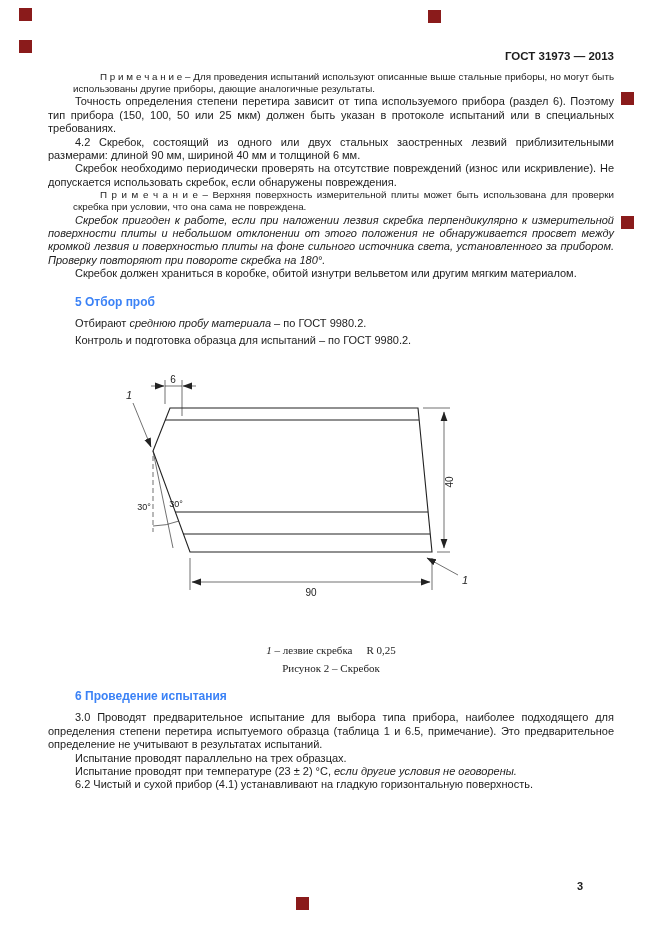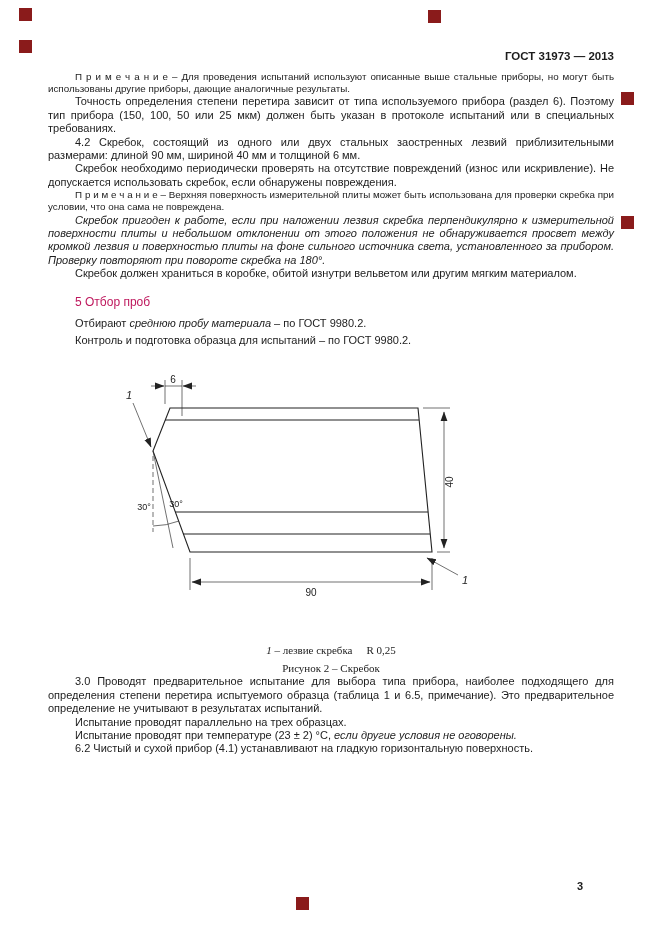--- a/index.html
+++ b/index.html
@@ -22,26 +22,26 @@
   .content {
     position:absolute; left:48px; top:50px; width:566px;
   }
   .doc-header {
     text-align:right; font-weight:bold; font-size:11.5px; margin-bottom:9px;
   }
   p {
     margin:0; font-size:11px; line-height:13.4px;
     text-align:justify; text-indent:27px; color:#1c1c1c;
   }
-  p.note { font-size:9.8px; line-height:12.2px; }
+  p.note { font-size:9.8px; line-height:12.2px;margin-left:25px; }
   p.ital, span.ital { font-style:italic; }
   p.mt8 { margin-top:4px; }
   h2 {
-    font-size:12px; font-weight:normal; margin:14px 0 8px 0;
-    text-indent:27px; color:#be185d;
+    font-size:12px; font-weight:bold; margin:14px 0 8px 0;
+    text-indent:27px; color:#3b82f6;
   }
   .figure-wrap { position:relative; height:272px; margin-top:24px; }
   .figure-wrap svg { position:absolute; left:58px; top:0; }
   svg text { font-family:"Liberation Sans", sans-serif; fill:#1c1c1c; }
   p.caption, p.caption-title { text-align:center; text-indent:0;font-family:Liberation Serif, serif; }
   p.caption-title { margin-top:5px; }
   .caption .gap { display:inline-block; width:14px; }
   .page-num {
     position:absolute; top:880px; right:78px;
     font-weight:bold; font-size:11px;
@@ -121,20 +121,21 @@
         <text x="70" y="135" text-anchor="middle" font-size="9">30°</text>
         <text transform="rotate(-90 347 110)" x="347" y="110" text-anchor="middle" font-size="10">40</text>
         <text x="205" y="224" text-anchor="middle" font-size="10">90</text>
         <text x="356" y="212" font-size="11" font-style="italic">1</text>
       </svg>
     </div>
 
     <p class="caption"><span class="ital">1</span><span> – лезвие скребка</span><span class="gap"></span><span>R 0,25</span></p>
     <p class="caption-title">Рисунок 2 – Скребок</p>
 
+    <h2>6 Проведение испытания</h2>
 
     <p>3.0 Проводят предварительное испытание для выбора типа прибора, наиболее подходящего для определения степени перетира испытуемого образца (таблица 1 и 6.5, примечание). Это предварительное определение не учитывают в результатах испытаний.</p>
     <p>Испытание проводят параллельно на трех образцах.</p>
     <p><span>Испытание проводят при температуре (23 ± 2) °С, </span><span class="ital">если другие условия не оговорены.</span></p>
     <p>6.2 Чистый и сухой прибор (4.1) устанавливают на гладкую горизонтальную поверхность.</p>
 
   </div>
 
   <div class="page-num">3</div>
 

